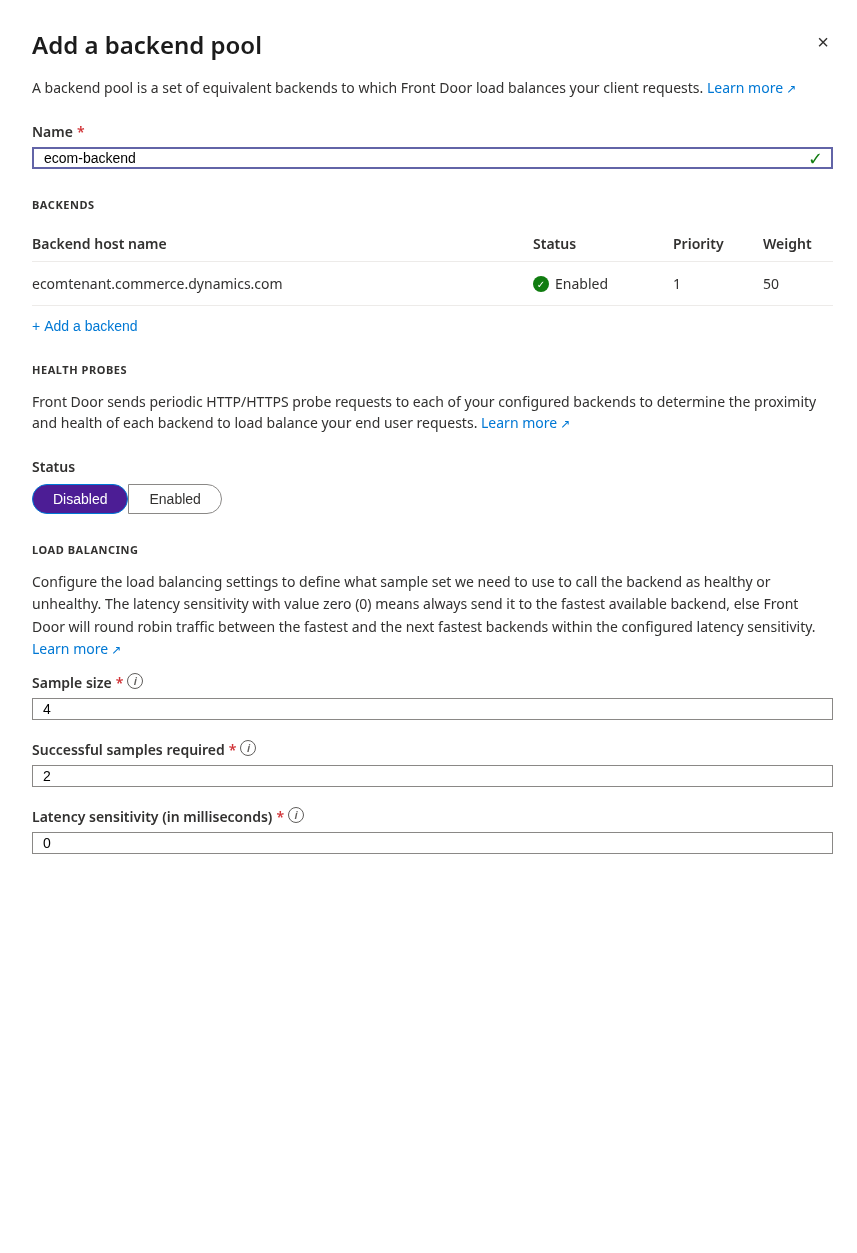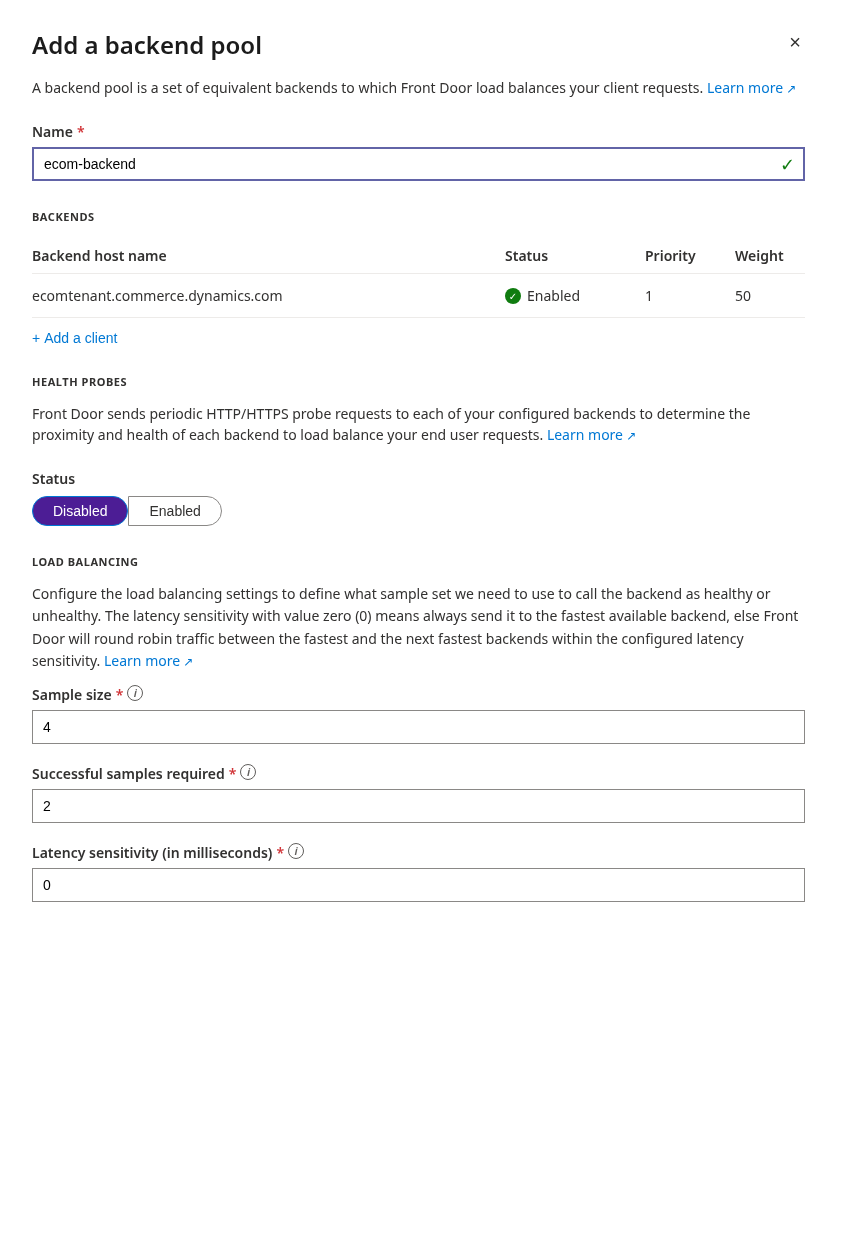--- a/index.html
+++ b/index.html
@@ -5,21 +5,21 @@
     * { box-sizing: border-box; margin: 0; padding: 0; }
     body {
       font-family: 'Segoe UI', system-ui, sans-serif;
       font-size: 14px;
       color: #323130;
       background: #fff;
       width: 857px;
       min-height: 1253px;
     }
     .panel {
-      padding: 28px 52px 32px 32px;
+      padding: 28px 24px 32px 32px;
       position: relative;
       max-width: 857px;
     }
     .panel-header {
       display: flex;
       justify-content: space-between;
       align-items: flex-start;
       margin-bottom: 16px;
     }
     .panel-title {
@@ -59,21 +59,21 @@
     }
     .required {
       color: #d13438;
     }
     .text-input {
       width: 100%;
       border: 1px solid #8a8886;
       padding: 7px 10px;
       font-size: 14px;
       outline: none;
-      height: 34px;
+      height: 22px;
     }
     .text-input-active {
       border: 2px solid #6264a7;
       padding: 6px 10px;
     }
     .input-wrapper {
       position: relative;
     }
     .input-check {
       position: absolute;
@@ -239,21 +239,21 @@
         <span class="status-icon">✓</span>
         <span>Enabled</span>
       </div>
       <div class="table-cell">1</div>
       <div class="table-cell">50</div>
     </div>
   </div>
 
   <button class="add-backend-link">
     <span>+</span>
-    <span>Add a client</span>
+    <span>Add a backend</span>
   </button>
 
   <div class="section-header">HEALTH PROBES</div>
 
   <p class="description">
     <span>Front Door sends periodic HTTP/HTTPS probe requests to each of your configured backends to determine the proximity and health of each backend to load balance your end user requests.</span>
     <a class="learn-more" href="#">Learn more</a>
   </p>
 
   <div class="field-group">

